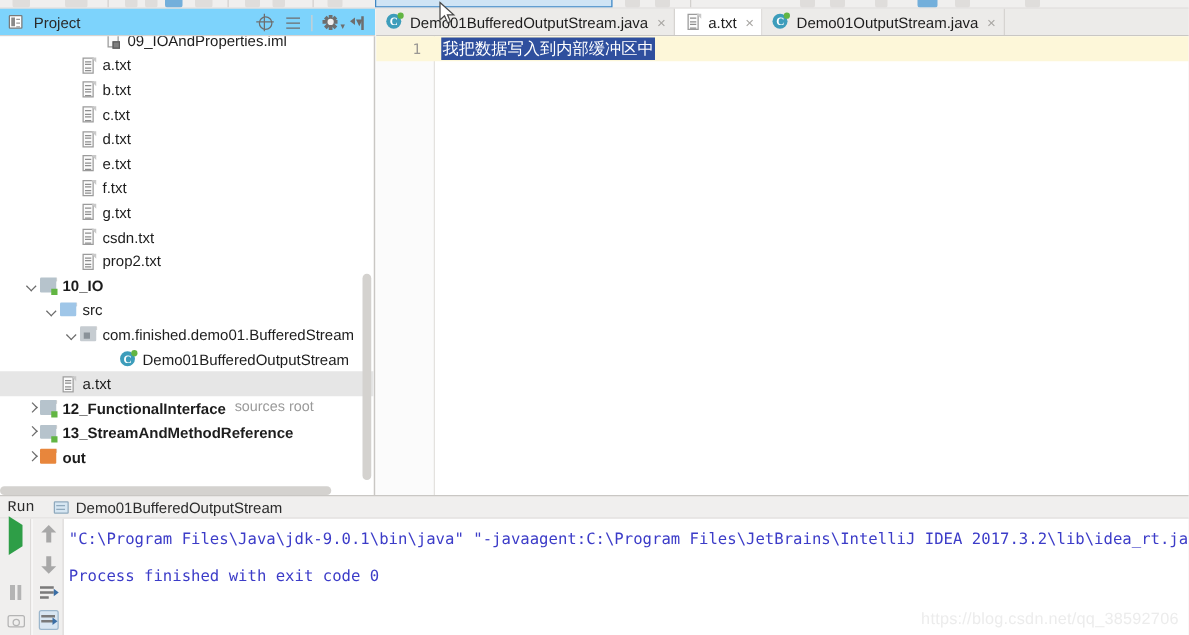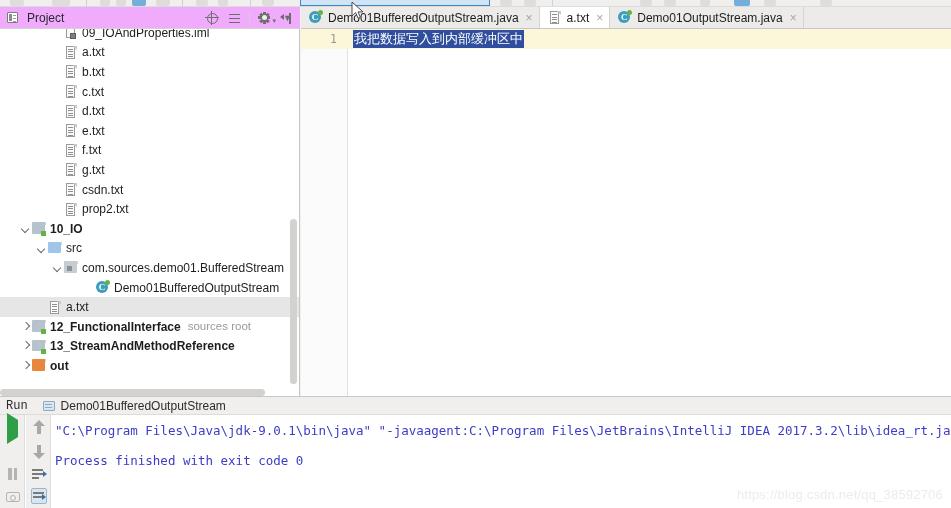--- a/index.html
+++ b/index.html
@@ -20,21 +20,21 @@
     overflow: hidden;
   }
   .tb-ghost { position: absolute; top: -6px; height: 12px; background: #d9d7d4; border-radius: 2px; opacity: .75; }
   .tb-ghost.blue { background: #4a9ad4; }
   .tb-sep { position: absolute; top: -5px; width: 1px; height: 11px; background: #d2d0cd; }
   .tb-box-active { position: absolute; top: -7px; height: 13px; border: 1px solid #3e87c4; background: #cfe4f5; }
 
   
   .proj-header {
     position: absolute; left: 0; top: 7px; width: 300px; height: 22px;
-    background: #f0abfc; border-bottom: 1px solid #d5d3d0;
+    background: #7dd3fc; border-bottom: 1px solid #d5d3d0;
     display: flex; align-items: center;
   }
   .proj-icon { margin-left: 6px; width: 14px; height: 14px; position: relative; }
   .proj-icon .pi-outer { position:absolute; left:1px; top:1px; width:11px; height:11px; border:1px solid #7a7a7a; background:#fff; border-radius:1px;}
   .proj-icon .pi-bar { position:absolute; left:3px; top:3px; width:3px; height:7px; background:#8a8a8a;}
   .proj-icon .pi-line { position:absolute; left:7px; width:3px; height:1px; background:#9a9a9a;}
   .proj-title { margin-left: 7px; font-size: 12px; color: #2b2b2b; }
   .proj-caret { margin-left: auto; margin-right: 8px; font-size: 9px; color: #6b6b6b; }
 
   .proj-tools {
@@ -257,21 +257,21 @@
       <span class="gear-caret">▾</span>
     </span>
     <span class="ptool ic-hide">
         <span class="arwh"></span>
         <span class="bar"></span>
       </span>
   </div>
 
   <div class="tree-panel">
     <div id="tree-rows">
-        <div class="tree-row" style="margin-top: -6px;">
+        <div class="tree-row" style="margin-top: -6px; padding-left: 20px;">
           <span style="width: 52px; flex: 0 0 auto;"></span>
           <span class="arrow"></span>
           <span class="ficon ic-iml">
             <span class="pg"></span>
             <span class="bd"></span>
           </span>
           <span class="lbl">09_IOAndProperties.iml</span>
         </div>
         <div class="tree-row">
           <span style="width: 52px; flex: 0 0 auto;"></span>
@@ -410,21 +410,21 @@
           <span class="lbl">src</span>
         </div>
         <div class="tree-row">
           <span style="width: 52px; flex: 0 0 auto;"></span>
           <span class="arrow down"></span>
           <span class="ficon ic-pkg">
             <span class="tab"></span>
             <span class="fo"></span>
             <span class="dot"></span>
           </span>
-          <span class="lbl">com.sources.demo01.BufferedStream</span>
+          <span class="lbl">com.finished.demo01.BufferedStream</span>
         </div>
         <div class="tree-row">
           <span style="width: 84px; flex: 0 0 auto;"></span>
           <span class="arrow"></span>
           <span class="ficon ic-class">
             <span class="circ">C</span>
             <span class="grn"></span>
           </span>
           <span class="lbl">Demo01BufferedOutputStream</span>
         </div>

